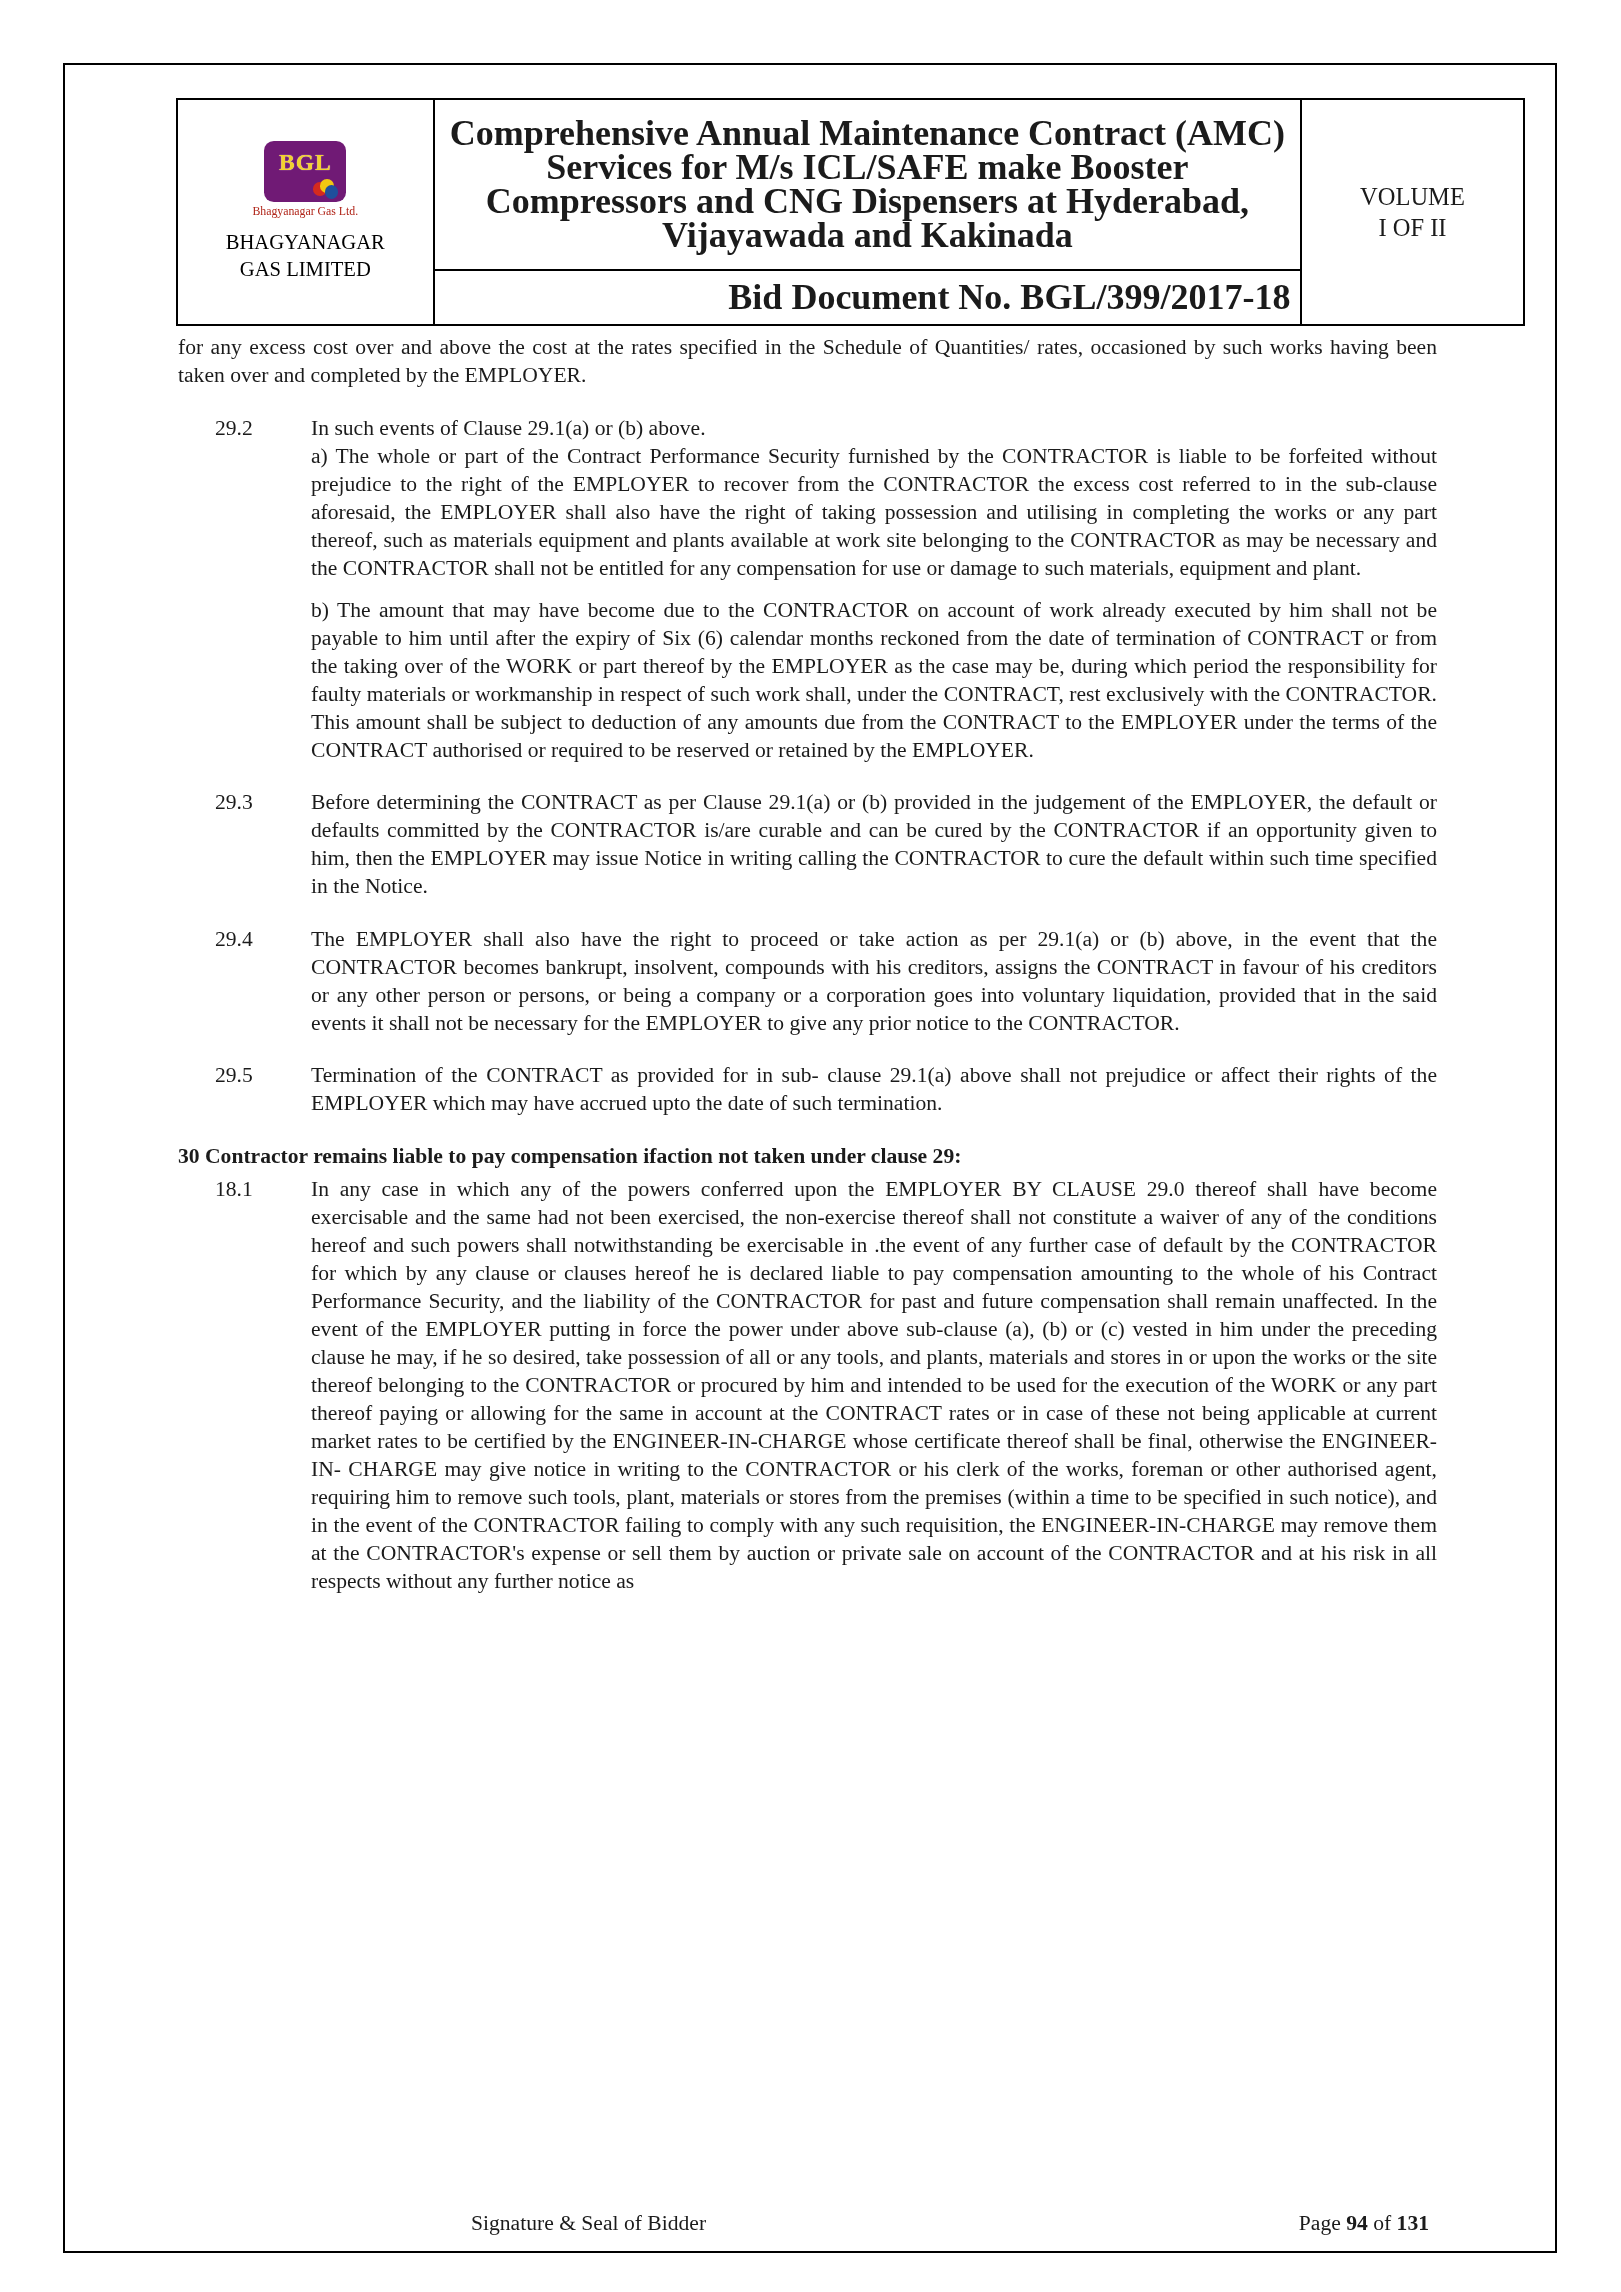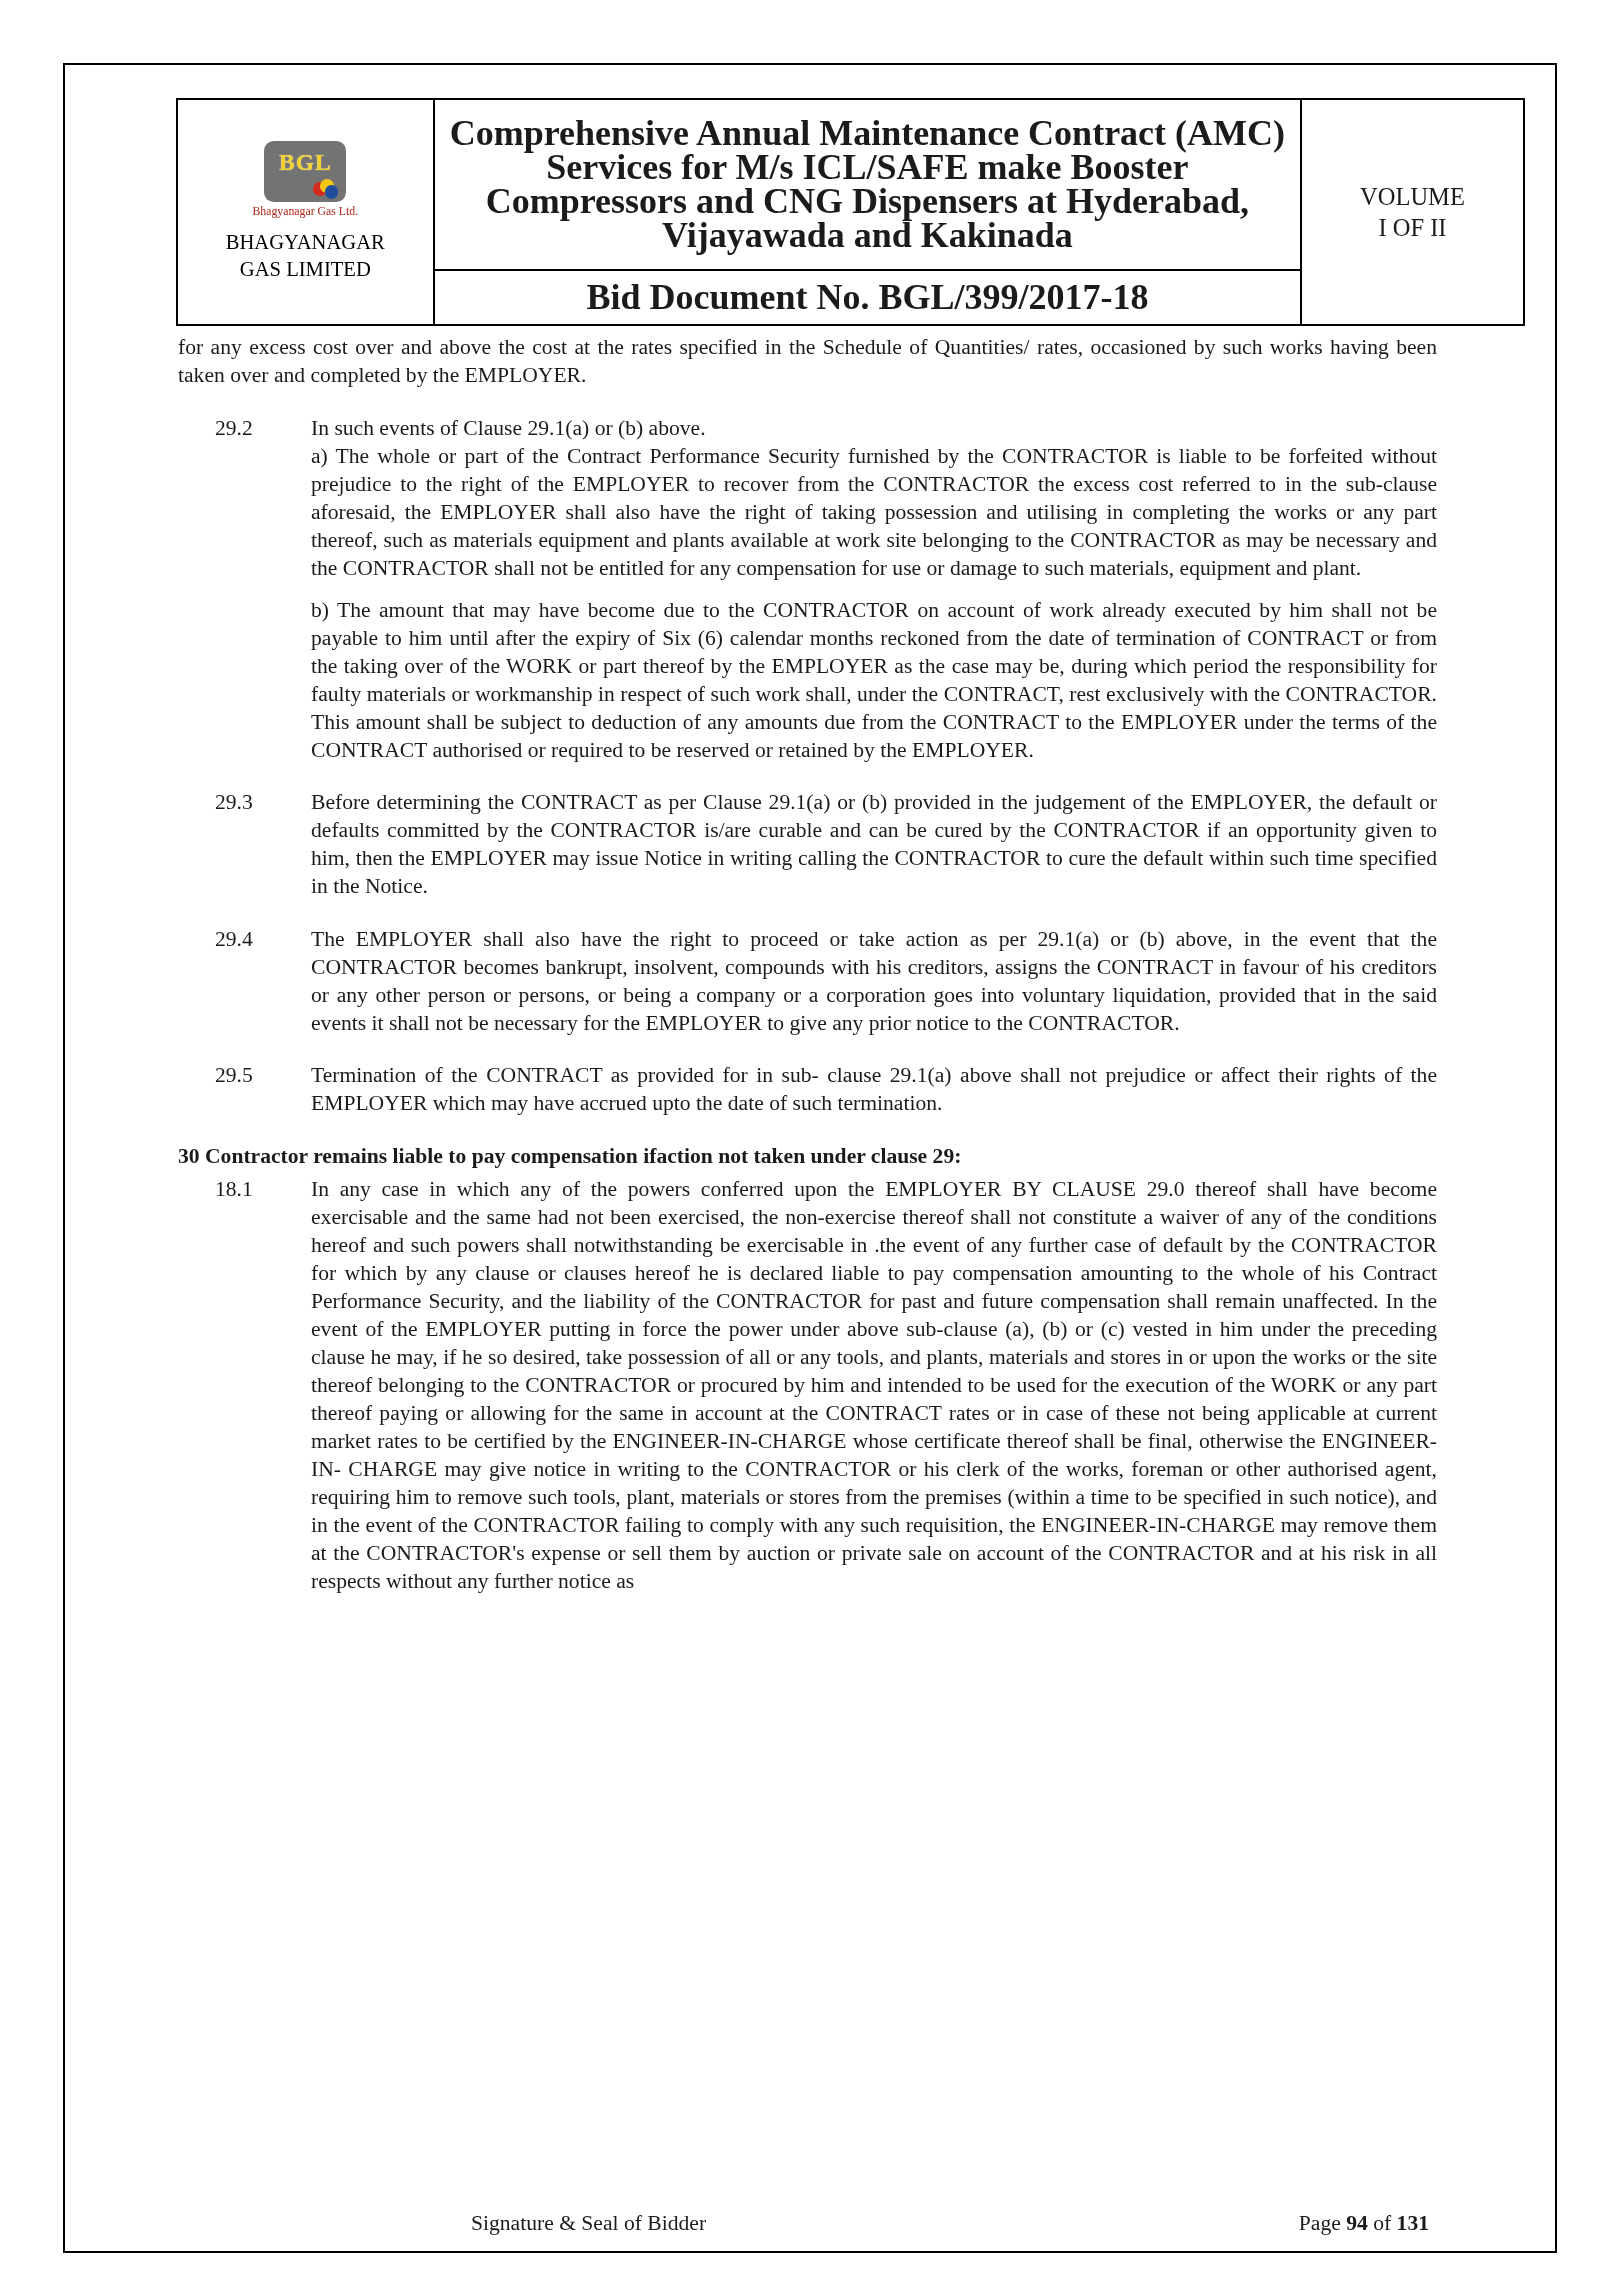--- a/index.html
+++ b/index.html
@@ -25,34 +25,34 @@
     table-layout:fixed;
   }
   table.header td {
     border:2px solid #000000;
     vertical-align:middle;
     padding:5.9px 9.8px;
   }
   td.cell-logo { width:235px; text-align:center; }
   td.cell-title { width:846px; text-align:center; height:157px; }
   td.cell-volume { width:201px; text-align:center; }
-  td.cell-docno { text-align:center; height:41px; }
+  td.cell-docno { text-align:right; height:41px; }
 
   .doc-title, .doc-no {
     font-weight:bold;
     font-size:36px;
     line-height:34px;
   }
   .volume-text { font-size:24.5px; line-height:31px; }
 
   .logo-wrap { display:inline-block; text-align:center; }
   .logo-mark {
     position:relative;
     width:82px; height:61px;
-    background:#737373;
+    background:#701a75;
     border-radius:9.8px;
     margin:0 auto;
   }
   .logo-bgl {
     position:absolute; left:0; right:0; top:7.8px;
     color:#f2d12e;
     font-weight:bold;
     font-size:23.5px;
     letter-spacing:1px;
     text-shadow:0 0 1px #ffffff;

